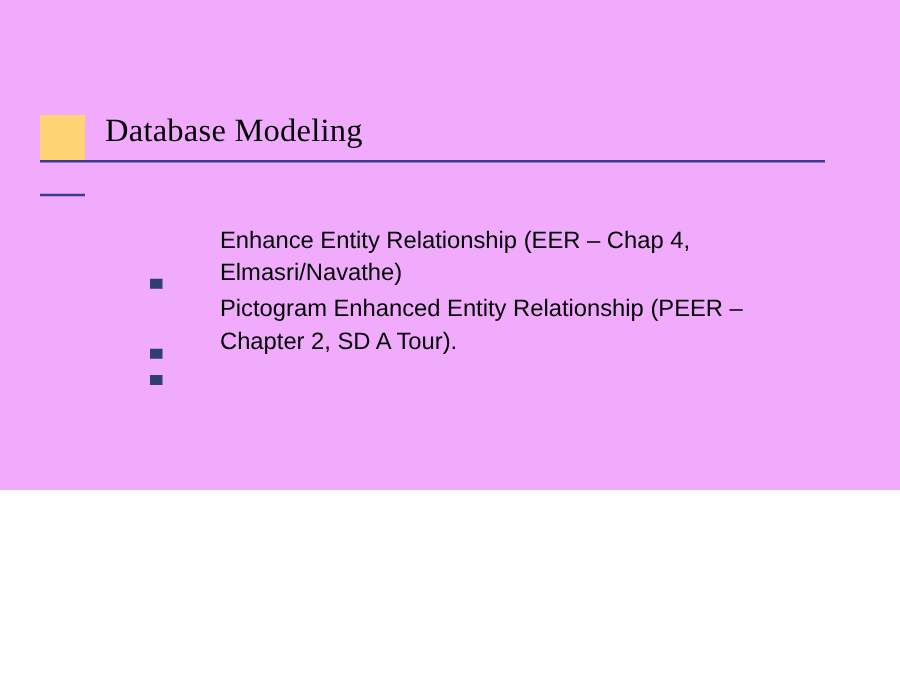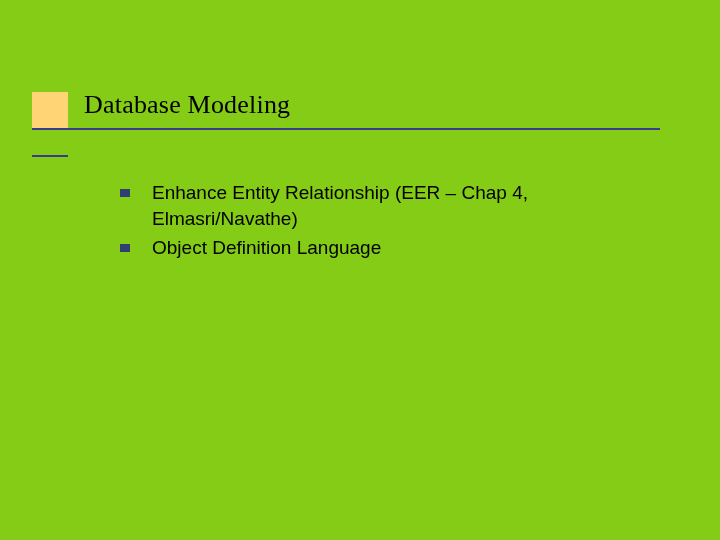--- a/index.html
+++ b/index.html
@@ -1,21 +1,21 @@
 <!DOCTYPE html>
 <html><head>
 <meta charset="utf-8">
 <style>
   * { margin: 0; padding: 0; box-sizing: border-box; }
   html, body { width: 720px; height: 540px; background: #fff; font-family: Verdana, Geneva, sans-serif; }
   .slide {
     position: relative;
     width: 720px;
-    height: 540px;
-    background: #84cc16;
+    height: 392px;
+    background: #f0abfc;
   }
   .accent-block {
     position: absolute;
     left: 32px;
     top: 92px;
     width: 36px;
     height: 36px;
     background: #ffd475;
   }
   .title {
@@ -44,22 +44,23 @@
     background: #3a3a8f;
   }
   .content {
     position: absolute;
     left: 120px;
     top: 180px;
     right: 70px;
   }
   .item {
     display: flex;
-    align-items: flex-start;
+    align-items: flex-end;
     margin-bottom: 4px;
+    gap: 24px;
   }
   .bullet {
     flex: 0 0 10px;
     width: 8px;
     height: 8px;
     background: #2f3e73;
     margin-top: 9px;
     margin-right: 22px;
   }
   .text {
@@ -77,16 +78,19 @@
   <div class="rule-long"></div>
   <div class="rule-short"></div>
 
   <div class="content">
     <div class="item">
       <span class="bullet"></span>
       <span class="text">Enhance Entity Relationship (EER – Chap 4, Elmasri/Navathe)</span>
     </div>
     <div class="item">
       <span class="bullet"></span>
-      <span class="text">Object Definition Language</span>
+      <span class="text">Pictogram Enhanced Entity Relationship (PEER – Chapter 2, SD A Tour).</span>
+    </div>
+    <div class="item">
+      <span class="bullet"></span>
     </div>
   </div>
 </div>
 
 </body></html>

